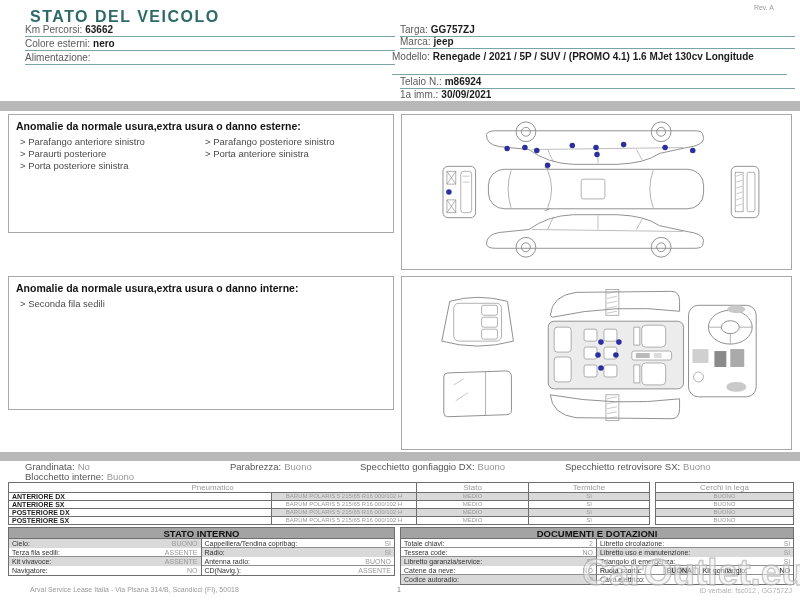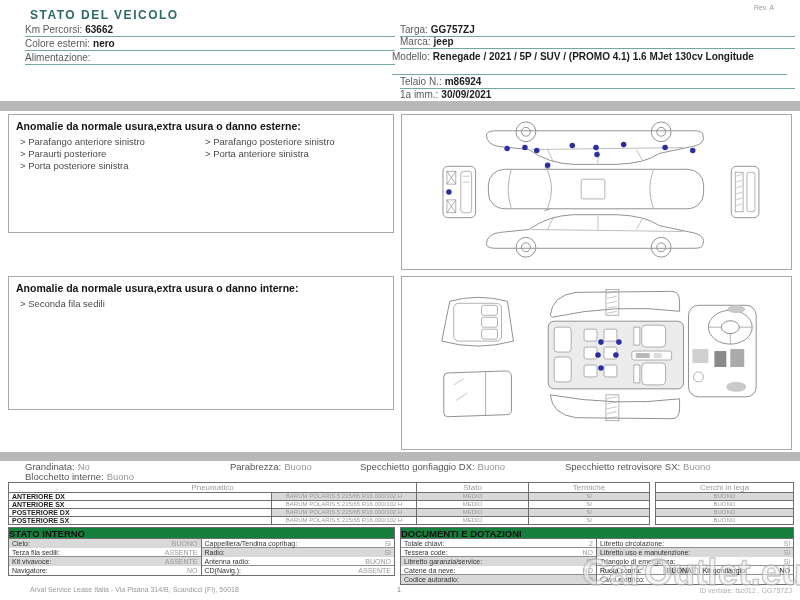--- a/index.html
+++ b/index.html
@@ -3,21 +3,21 @@
 <meta charset="utf-8">
 <style>
   * { box-sizing: border-box; margin: 0; padding: 0; }
   html,body { background:#ffffff; }
   .page {
     position: relative; width: 800px; height: 600px; background: #fff;
     font-family: "Liberation Sans", sans-serif; overflow: hidden;
   }
   .page-title {
     position: absolute; left: 30px; top: 8px;
-    font-size: 12px; font-weight: bold; letter-spacing: 1.5px; color: #2d6a68;
+    font-size: 16px; font-weight: bold; letter-spacing: 1.5px; color: #2d6a68;
   }
   .rev-label { position: absolute; right: 26px; top: 4px; font-size: 7px; color: #9a9a9a; }
 
   .kv { position: absolute; font-size: 10px; color: #5a5a5a; border-bottom: 1px solid #79a6a4; line-height: 12px; }
   .kv .v { font-weight: bold; color: #1c1c1c; margin-left: 3px; }
 
   .band { position: absolute; left: 0; width: 800px; background: #b8b8b8; }
 
   .panel { position: absolute; border: 1px solid #a8a8a8; background: #fff; }
   .panel-title { font-size: 10.5px; font-weight: bold; color: #141414; padding: 5px 7px 3px; }
@@ -41,21 +41,21 @@
   .tyre-row.shaded div { background: #d9d9d9; }
   .tyre-row.shaded div:first-child { background: #fff; }
 
   .cerchi-table { position: absolute; left: 655px; top: 482px; width: 139px; border: 1px solid #6e6e6e; background: #fff; }
   .cerchi-head { font-size: 8px; color: #9a9a9a; text-align: center; height: 9px; line-height: 9px; }
   .cerchi-row { height: 8px; border-top: 1px solid #6e6e6e; font-size: 6px; color: #9a9a9a; text-align: center; line-height: 7px; }
   .cerchi-row.shaded { background: #d9d9d9; }
 
   
   .info-table { position: absolute; top: 527px; border: 1px solid #6e6e6e; background: #fff; }
-  .info-title { height: 11px; line-height: 11px; background: #15803d; border-bottom: 1px solid #6e6e6e; font-size: 9.5px; font-weight: bold; text-align: left; color: #111; }
+  .info-title { height: 11px; line-height: 11px; background: #a3a3a3; border-bottom: 1px solid #6e6e6e; font-size: 9.5px; font-weight: bold; text-align: center; color: #111; }
   .info-row { display: grid; grid-template-columns: 1fr 1fr; height: 9px; border-bottom: 1px solid #8f8f8f; }
   .info-row:last-child { border-bottom: none; }
   .cell { display: flex; justify-content: space-between; align-items: center; padding: 0 3px; font-size: 7px; line-height: 9px; }
   .cell.left { border-right: 1px solid #6e6e6e; }
   .cell .lab { color: #333; }
   .cell .val { color: #9a9a9a; }
   .cell.shaded { background: #d9d9d9; }
   .split { display: grid; grid-template-columns: 1.1fr 1fr; }
   .split .sub { display: flex; justify-content: space-between; align-items: center; padding: 0 3px; font-size: 7px; }
   .split .sub:first-child { border-right: 1px solid #6e6e6e; }

